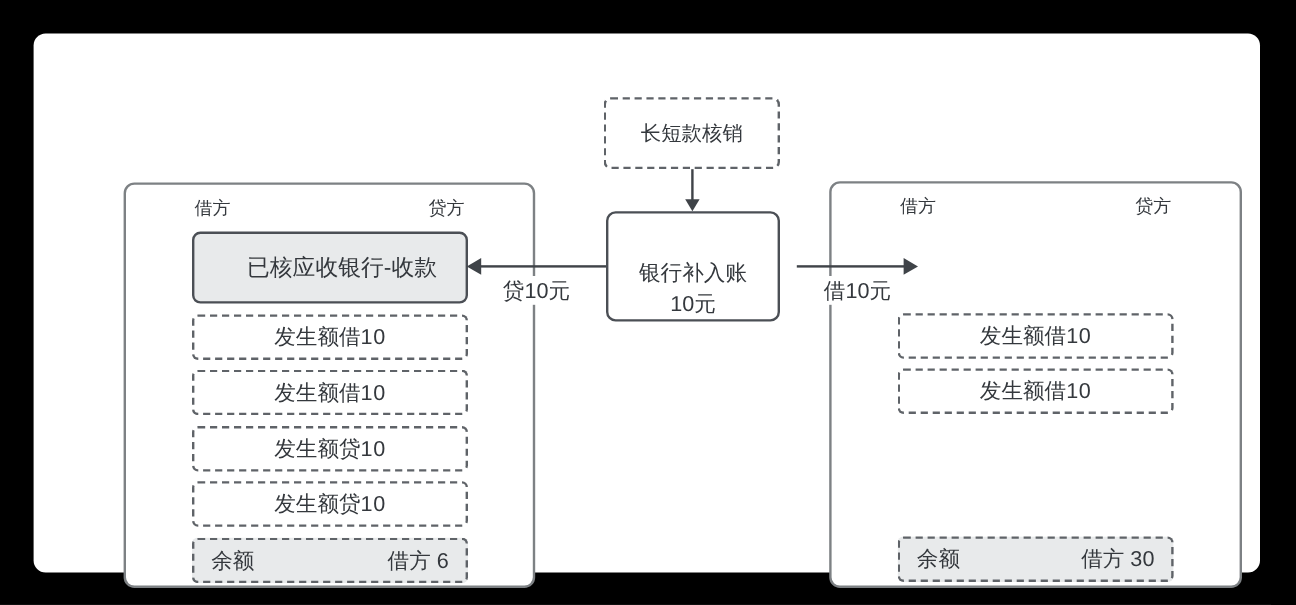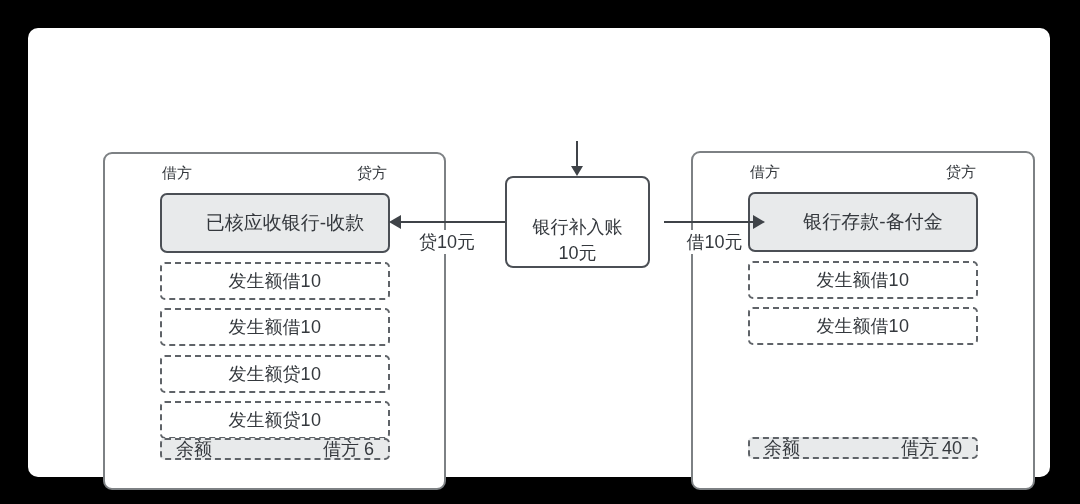--- a/index.html
+++ b/index.html
@@ -60,21 +60,21 @@
   .entry{
     height:38px;
     border:2px dashed var(--dash-border);
     border-radius:5px;
     background:#fff;
     font-size:18px;
   }
   .entry .amt{letter-spacing:.5px;}
   .e0{top:108px;} .e1{top:154px;} .e2{top:201px;} .e3{top:247px;}
   .balance{
-    top:284px;height:22px;
+    top:294px;height:38px;
     border:2px dashed var(--dash-border);
     border-radius:5px;
     background:var(--box-fill);
     font-size:18px;
     justify-content:space-between;
     padding:0 14px;
   }
   
   .note{
     position:absolute;left:475px;top:53px;width:147px;height:60px;
@@ -121,20 +121,23 @@
     border-top:7px solid transparent;border-bottom:7px solid transparent;
     border-left:12px solid var(--arrow);
   }
 </style>
 </head>
 <body>
 
 <div class="page">
   <div class="surface">
 
+    <div class="note">
+      <span>长短款核销</span>
+    </div>
 
     <div class="v-arrow">
       <div class="line"></div>
       <div class="head"></div>
     </div>
 
     <div class="node">
       <span>银行补入账</span>
       <span>10元</span>
     </div>
@@ -187,35 +190,32 @@
       <div class="acct-box balance">
         <span>余额</span>
         <span>借方 6</span>
       </div>
     </div>
 
     <div class="panel right">
       <span class="col-header debit">借方</span>
       <span class="col-header credit">贷方</span>
 
-      <div class="acct-box title-box">
-        <span>银行存款-备付金</span>
-      </div>
 
       <div class="acct-box entry e0">
         <span>发生额</span>
         <span>借</span>
         <span class="amt">10</span>
       </div>
       <div class="acct-box entry e1">
         <span>发生额</span>
         <span>借</span>
         <span class="amt">10</span>
       </div>
 
       <div class="acct-box balance">
         <span>余额</span>
-        <span>借方 40</span>
+        <span>借方 30</span>
       </div>
     </div>
 
   </div>
 </div>
 
 </body></html>

